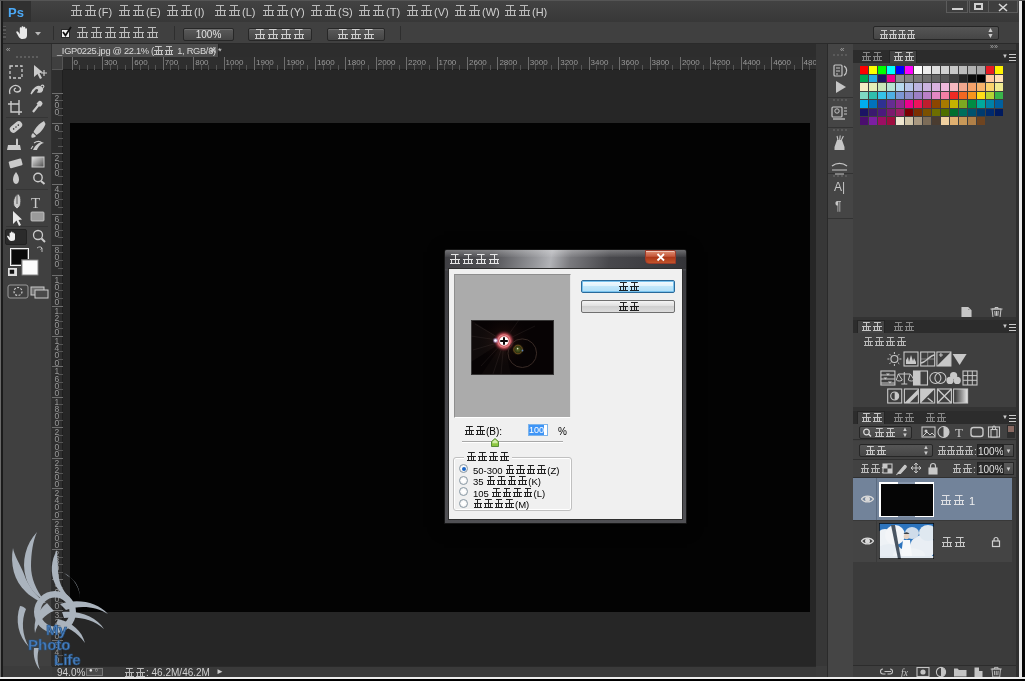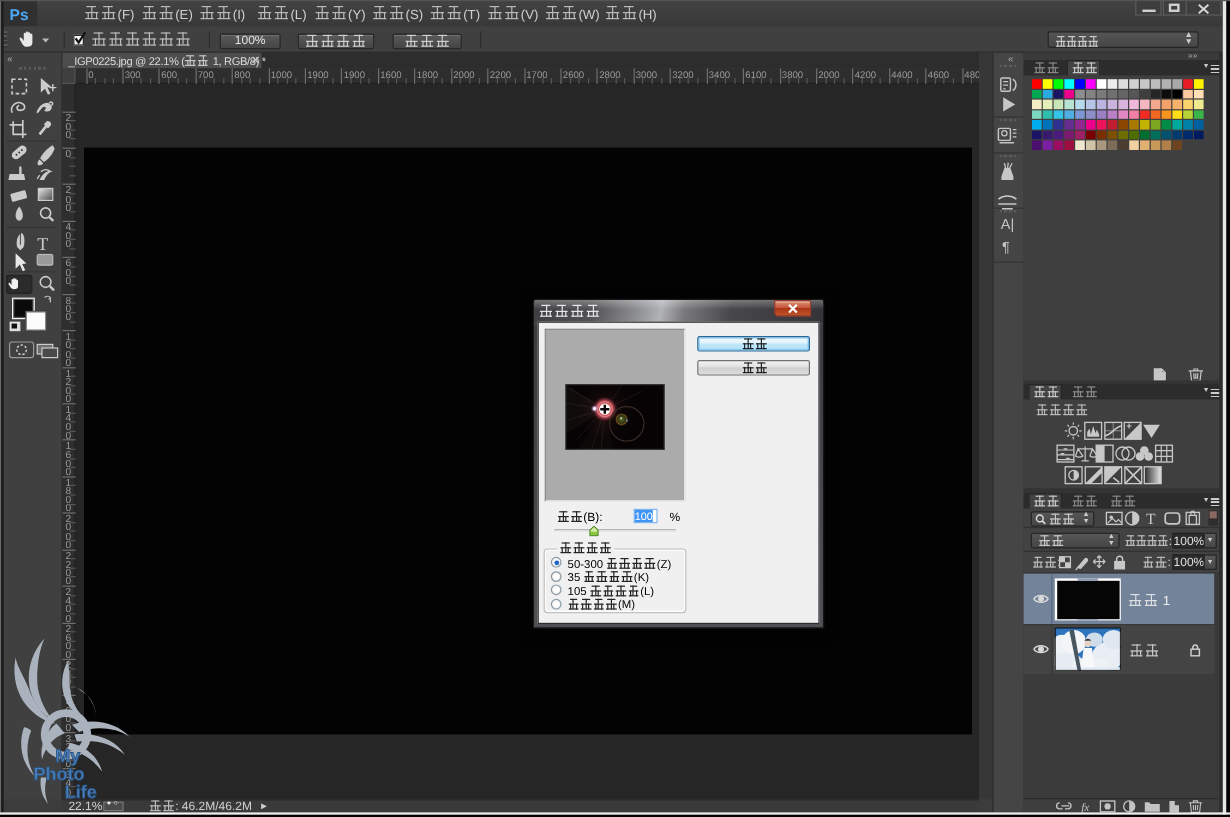--- a/index.html
+++ b/index.html
@@ -215,21 +215,21 @@
 <div class="tx" style="left:560.2px;top:57.5px;font-size:8px;color:#9a9a9a">3200</div>
 <div class="a" style="left:565.8px;top:65px;width:1px;height:5px;background:#555"></div>
 <div class="a" style="left:573.4px;top:65px;width:1px;height:5px;background:#555"></div>
 <div class="a" style="left:581.0px;top:65px;width:1px;height:5px;background:#555"></div>
 <div class="a" style="left:588.6px;top:57px;width:1px;height:13px;background:#6e6e6e"></div>
 <div class="tx" style="left:590.6px;top:57.5px;font-size:8px;color:#9a9a9a">3400</div>
 <div class="a" style="left:596.2px;top:65px;width:1px;height:5px;background:#555"></div>
 <div class="a" style="left:603.9px;top:65px;width:1px;height:5px;background:#555"></div>
 <div class="a" style="left:611.5px;top:65px;width:1px;height:5px;background:#555"></div>
 <div class="a" style="left:619.1px;top:57px;width:1px;height:13px;background:#6e6e6e"></div>
-<div class="tx" style="left:621.1px;top:57.5px;font-size:8px;color:#9a9a9a">6100</div>
+<div class="tx" style="left:621.1px;top:57.5px;font-size:8px;color:#9a9a9a">3600</div>
 <div class="a" style="left:626.7px;top:65px;width:1px;height:5px;background:#555"></div>
 <div class="a" style="left:634.3px;top:65px;width:1px;height:5px;background:#555"></div>
 <div class="a" style="left:641.9px;top:65px;width:1px;height:5px;background:#555"></div>
 <div class="a" style="left:649.5px;top:57px;width:1px;height:13px;background:#6e6e6e"></div>
 <div class="tx" style="left:651.5px;top:57.5px;font-size:8px;color:#9a9a9a">3800</div>
 <div class="a" style="left:657.1px;top:65px;width:1px;height:5px;background:#555"></div>
 <div class="a" style="left:664.7px;top:65px;width:1px;height:5px;background:#555"></div>
 <div class="a" style="left:672.3px;top:65px;width:1px;height:5px;background:#555"></div>
 <div class="a" style="left:679.9px;top:57px;width:1px;height:13px;background:#6e6e6e"></div>
 <div class="tx" style="left:681.9px;top:57.5px;font-size:8px;color:#9a9a9a">2000</div>
@@ -344,21 +344,21 @@
 <div class="a" style="left:54.5px;top:611.7px;font-size:8.5px;line-height:7.2px;color:#999;font-family:'Liberation Sans'">3<br>2<br>0<br>0<br></div>
 <div class="a" style="left:58px;top:617.3px;width:5px;height:1px;background:#555"></div>
 <div class="a" style="left:58px;top:624.9px;width:5px;height:1px;background:#555"></div>
 <div class="a" style="left:58px;top:632.5px;width:5px;height:1px;background:#555"></div>
 <div class="a" style="left:52px;top:640.1px;width:11px;height:1px;background:#6e6e6e"></div>
 <div class="a" style="left:54.5px;top:642.1px;font-size:8.5px;line-height:7.2px;color:#999;font-family:'Liberation Sans'">3<br>4<br>0<br>0<br></div>
 <div class="a" style="left:58px;top:647.7px;width:5px;height:1px;background:#555"></div>
 <div class="a" style="left:58px;top:655.4px;width:5px;height:1px;background:#555"></div>
 <div class="a" style="left:58px;top:663.0px;width:5px;height:1px;background:#555"></div>
 <div class="a" style="left:52px;top:666px;width:764px;height:11px;background:#3a3a3a;border-top:1px solid #2a2a2a"></div>
-<div class="tx" style="left:57px;top:667px;font-size:10px;color:#d0d0d0">22.1%</div>
+<div class="tx" style="left:57px;top:667px;font-size:10px;color:#d0d0d0">94.0%</div>
 <div class="a" style="left:86px;top:667.5px;width:17px;height:8px;background:#4a4a4a;border:1px solid #777"></div>
 <div class="tx" style="left:89px;top:667px;font-size:6px;color:#e8e8e8;letter-spacing:2px">●○</div>
 <div class="tx" style="left:124px;top:667px;font-size:10px;color:#d0d0d0"><i class="k k10" style="color:#d0d0d0;vertical-align:-1px"></i><i class="k k10" style="color:#d0d0d0;vertical-align:-1px"></i>: 46.2M/46.2M</div>
 <div class="tx" style="left:216px;top:666.5px;font-size:8px;color:#ccc">►</div>
 <svg class="a" style="left:0;top:528px" width="120" height="145" viewBox="0 0 120 145">
 <g fill="#aab3bd">
  <path d="M37 4 C26 16 21 33 26 50 C29 60 36 68 44 72 C36 62 31 50 31 38 C31 25 33 13 37 4 Z"></path>
  <path d="M13 20 C10 36 14 53 26 64 C32 70 40 74 46 75 C36 68 28 58 24 46 C20 36 14 27 13 20 Z"></path>
  <path d="M57 22 C51 32 50 45 55 56 C58 63 64 68 69 69 C62 62 58 52 58 42 C58 34 57 28 57 22 Z"></path>
  <path d="M64 45 C74 50 80 60 80 71 C80 62 77 53 68 48 Z"></path>

